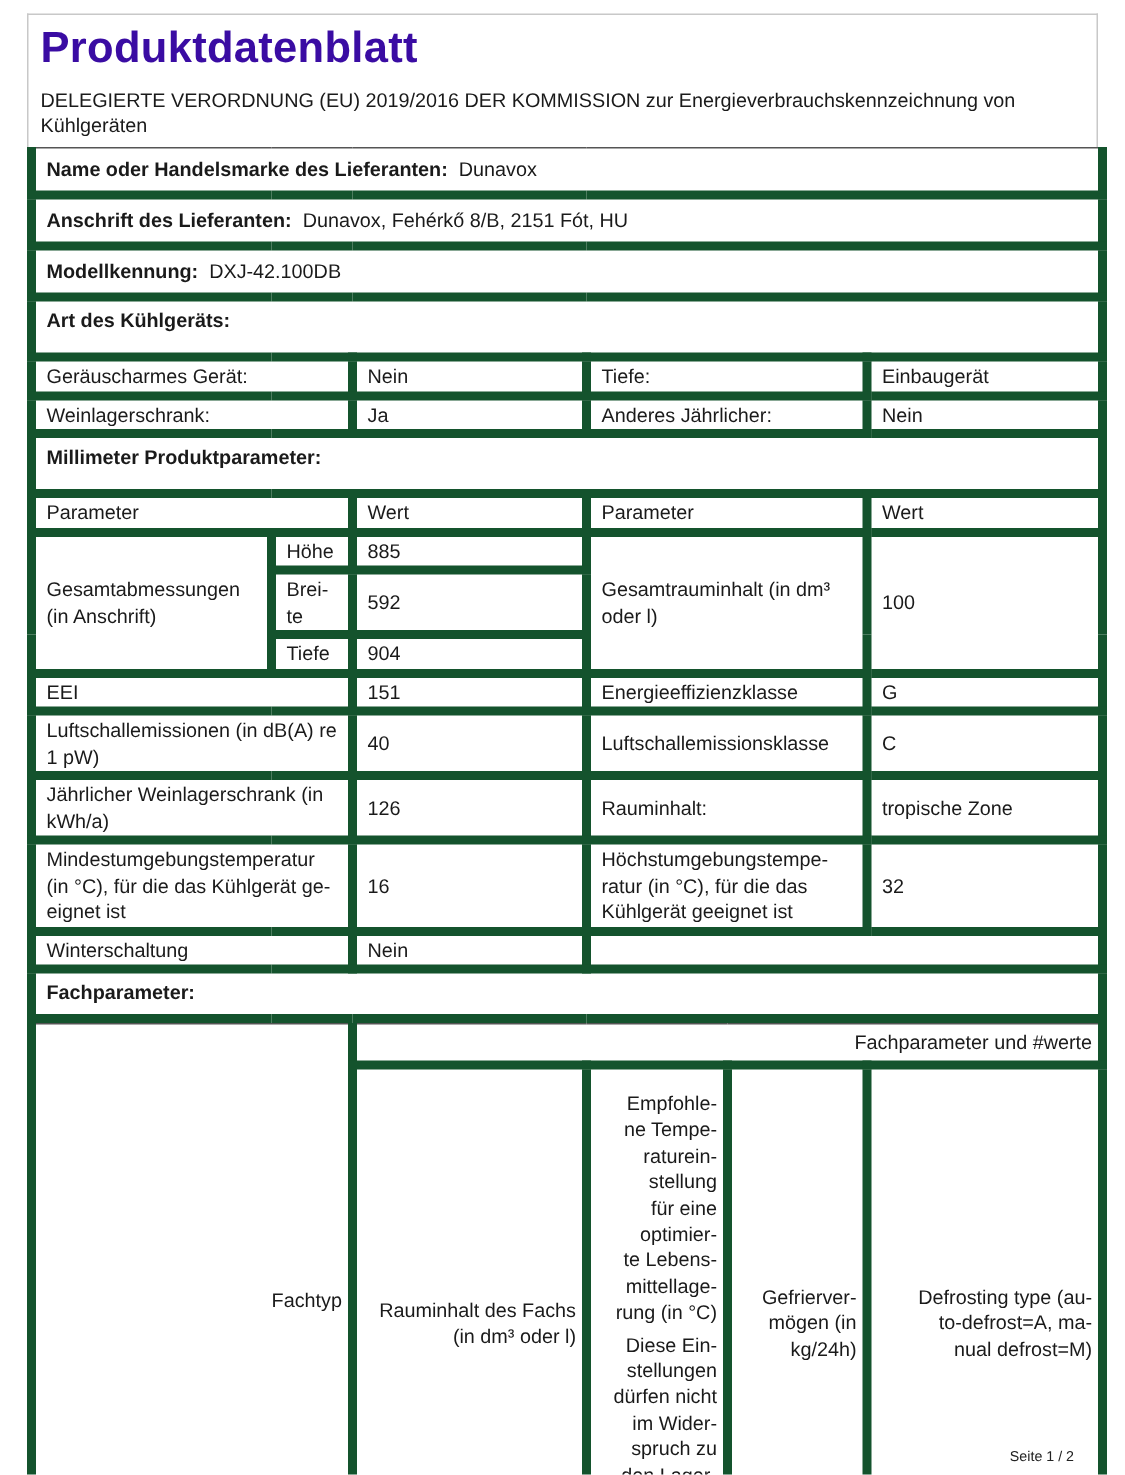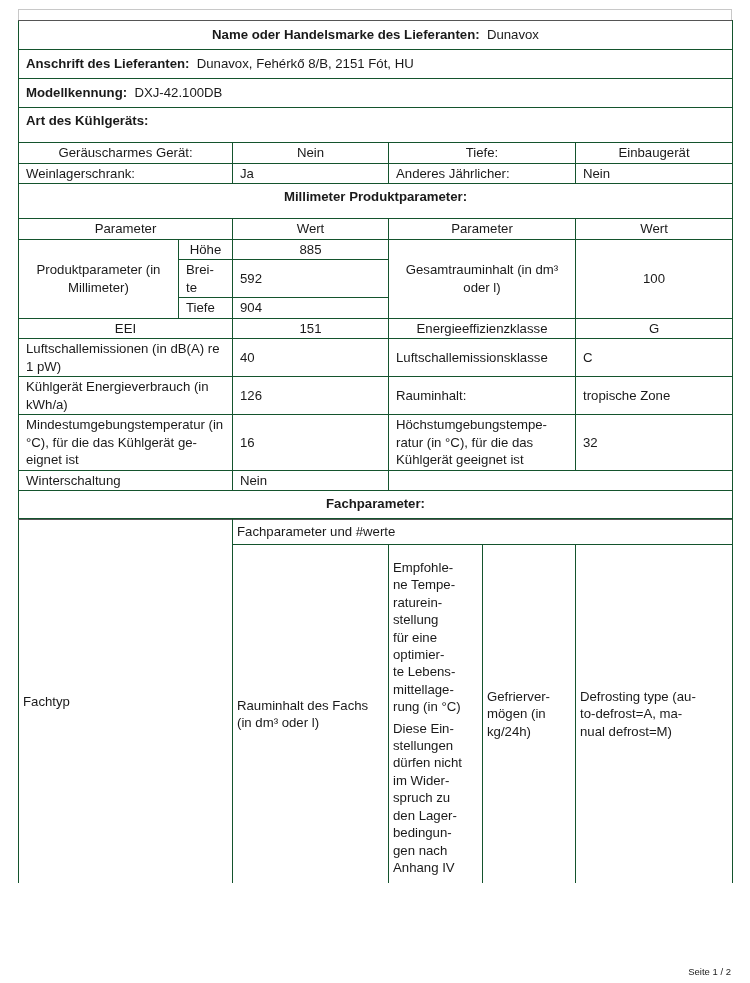--- a/index.html
+++ b/index.html
@@ -3,35 +3,37 @@
 <meta charset="utf-8">
 <style>
   html, body { margin: 0; padding: 0; background: #ffffff; }
   body { width: 750px; height: 983px; position: relative; overflow: hidden;
          font-family: "Liberation Sans", "DejaVu Sans", sans-serif; color: #1a1a1a; }
   .page { position: absolute; left: 18px; top: 9px; width: 714px; }
   .title-box { border: 1px solid #c8c8c8; border-bottom: none; padding: 4px 8px 6px 8px; }
   .title { font-size: 29px; font-weight: bold; color: #3a0ca3; letter-spacing: 0.2px; margin: 0; line-height: 36px; }
   .subtitle { font-size: 13.2px; line-height: 17px; margin-top: 8px; }
   table { border-collapse: collapse; width: 714px; table-layout: fixed; font-size: 13.2px; }
-  td { border: 1px solid #14532d; padding: 1px 7px; vertical-align: middle; line-height: 17.5px; }
-  .strong-top { border-top: 1.5px solid #555; text-align: center; }
+  td { border: 6px solid #14532d; padding: 1px 7px; vertical-align: middle; line-height: 17.5px; }
+  .strong-top { border-top: 1.5px solid #555; }
   .bold { font-weight: bold; }
   .hdr { height: 26px; }
   .hdr-tall { height: 29px; vertical-align: top; padding-top: 4px; }
-  .center { text-align: left; }
-  .footer { position: absolute; right: 19px; top: 966px; font-size: 9.5px; color: #222; }
+  .center { text-align: right; }
+  .footer { position: absolute; right: 34px; top: 966px; font-size: 9.5px; color: #222; }
   .fach td { padding: 1px 4px; }
   .nb { border-bottom: none; }
 </style>
 </head>
 <body>
 
 <div class="page">
   <div class="title-box">
+    <h1 class="title">Produktdatenblatt</h1>
+    <div class="subtitle">DELEGIERTE VERORDNUNG (EU) 2019/2016 DER KOMMISSION zur Energieverbrauchskennzeichnung von Kühlgeräten</div>
   </div>
 
   <table>
     <colgroup>
       <col style="width:160px">
         <col style="width:54px">
         <col style="width:156px">
         <col style="width:187px">
         <col style="width:157px">
     </colgroup>
@@ -72,21 +74,21 @@
     <tr>
       <td colspan="5" class="hdr-tall bold strong-top">Millimeter Produktparameter:</td>
     </tr>
     <tr>
       <td colspan="2" class="strong-top">Parameter</td>
       <td class="strong-top">Wert</td>
       <td class="strong-top">Parameter</td>
       <td class="strong-top">Wert</td>
     </tr>
     <tr>
-      <td rowspan="3" class="strong-top">Produktparameter (in Millimeter)</td>
+      <td rowspan="3" class="strong-top">Gesamtabmessungen (in Anschrift)</td>
       <td class="strong-top">Höhe</td>
       <td class="strong-top">885</td>
       <td rowspan="3" class="strong-top">Gesamtrauminhalt (in dm³ oder l)</td>
       <td rowspan="3" class="strong-top">100</td>
     </tr>
     <tr>
       <td style="width:40px">Brei-<br>te</td>
       <td>592</td>
     </tr>
     <tr>
@@ -99,21 +101,21 @@
       <td class="strong-top">Energieeffizienzklasse</td>
       <td class="strong-top">G</td>
     </tr>
     <tr>
       <td colspan="2">Luftschallemissionen (in dB(A) re 1 pW)</td>
       <td>40</td>
       <td>Luftschallemissionsklasse</td>
       <td>C</td>
     </tr>
     <tr>
-      <td colspan="2">Kühlgerät Energieverbrauch (in kWh/a)</td>
+      <td colspan="2">Jährlicher Weinlagerschrank (in kWh/a)</td>
       <td>126</td>
       <td>Rauminhalt:</td>
       <td>tropische Zone</td>
     </tr>
     <tr>
       <td colspan="2">Mindestumgebungstemperatur (in °C), für die das Kühlgerät ge-eignet ist</td>
       <td>16</td>
       <td>Höchstumgebungstempe-ratur (in °C), für die das Kühlgerät geeignet ist</td>
       <td>32</td>
     </tr>

